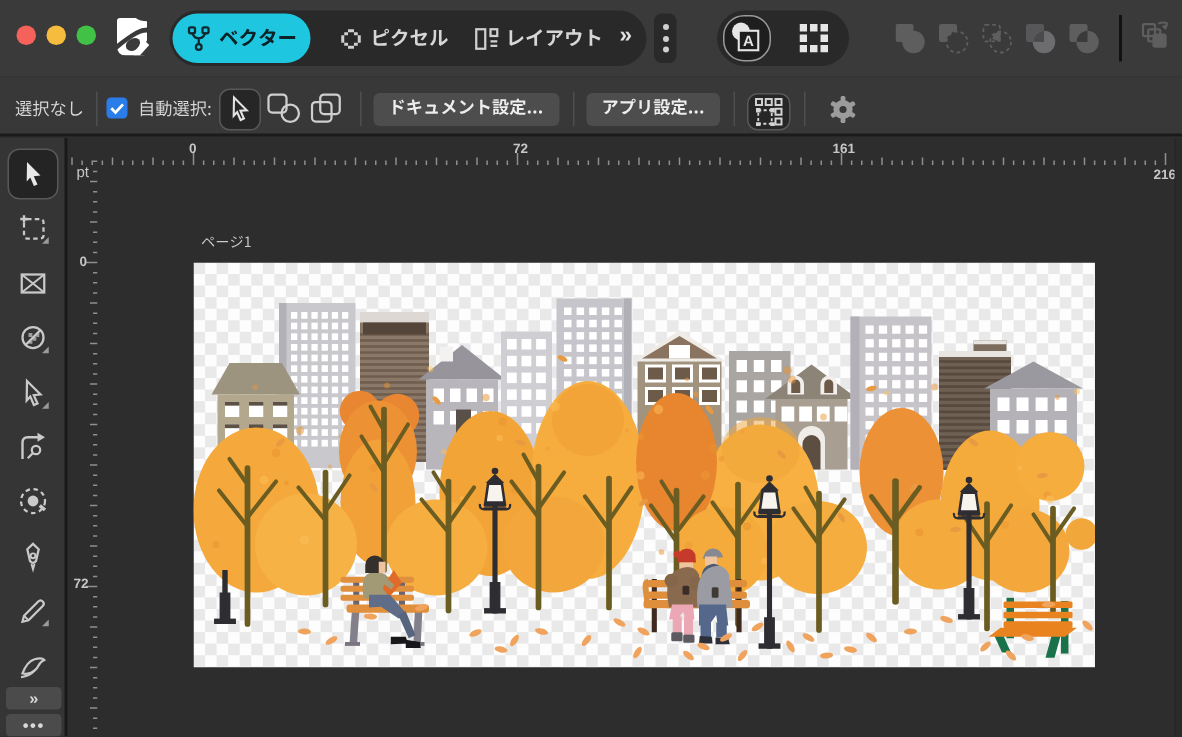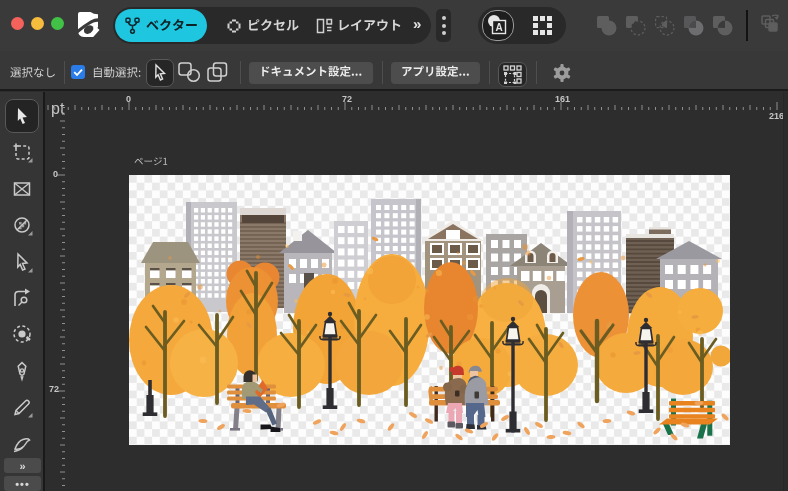--- a/index.html
+++ b/index.html
@@ -308,21 +308,21 @@
       <div class="toolbtn" style="top:335px;">
         <svg width="22" height="22" viewBox="0 0 22 22">
           <path d="M4 16 Q7 8 12 6.5 Q17 5 18.5 7 Q16 8 14.5 11 Q13 14 9.5 15.5 Q6.5 16.6 4 16 Z" stroke="#c9c9c9" stroke-width="1.5" fill="none"></path>
           <path d="M3 18.5 Q9 17.5 12 14" stroke="#c9c9c9" stroke-width="1.5" fill="none"></path>
         </svg>
       </div>
       <div class="smallbtn" style="top:366px;">»</div>
       <div class="smallbtn" style="top:384px;letter-spacing:1px;">•••</div>
     </div>
  <div id="canvas">
-  <div class="abs" style="left:4px;top:8px;color:#c6c6c6;font-size:16px;">pt</div>
+  <div class="abs" style="left:4px;top:18px;color:#c6c6c6;font-size:10px;">pt</div>
   <svg class="abs" style="left:0px;top:0px;" width="742" height="18">
         <g stroke="#8f8f8f" stroke-width="1">
           <path d="M-5.75 15 V18"></path>
           <path d="M1.00 13 V18"></path>
           <path d="M7.75 15 V18"></path>
           <path d="M14.50 15 V18"></path>
           <path d="M21.25 15 V18"></path>
           <path d="M28.00 13 V18"></path>
           <path d="M34.75 15 V18"></path>
           <path d="M41.50 15 V18"></path>

